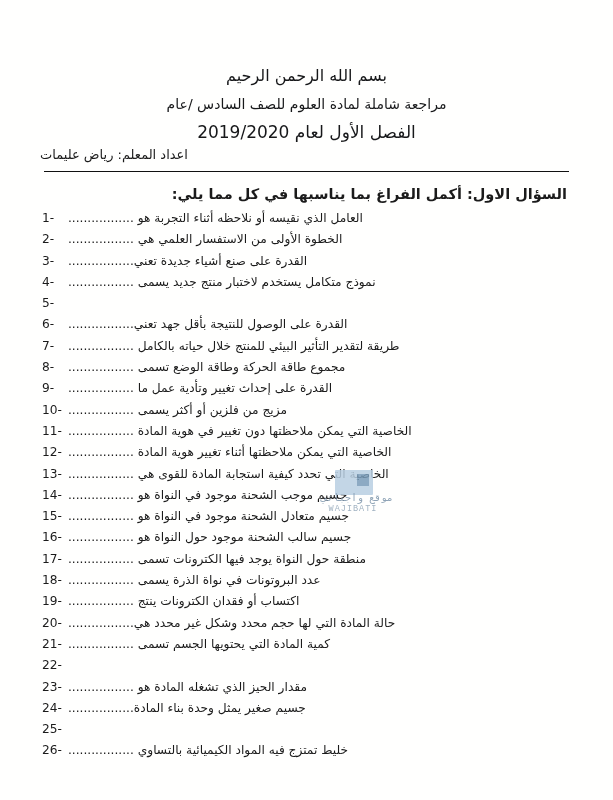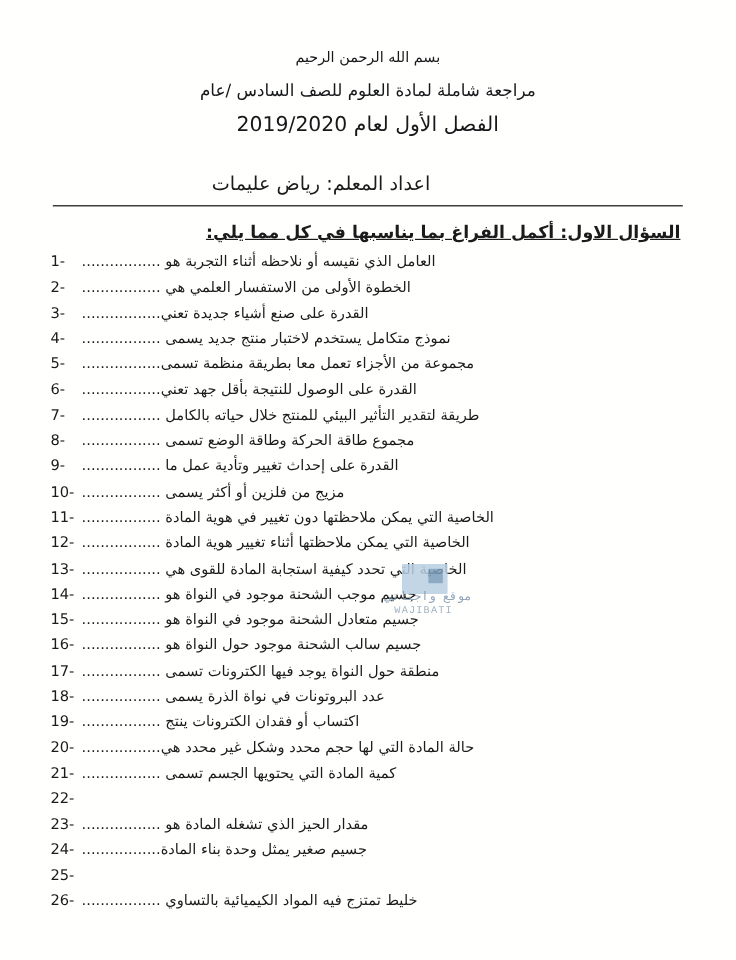--- a/index.html
+++ b/index.html
@@ -26,45 +26,45 @@
     text-align: center;
     direction: rtl;
   }
   .header .line {
     font-size: 14px;
     line-height: 28px;
     color: #17181a;
     letter-spacing: 0px;
   }
   .header .line.basmala {
-    font-size: 12px;
+    font-size: 16px;
     letter-spacing: 0.3px;
+    margin-top: 28px;
   }
   .header .line.year {
     font-size: 17px;
   }
   .prep {
     direction: rtl;
-    text-align: center;
-    font-size: 16px;
-    margin-top: 25px;
+    text-align: left;
+    font-size: 13px;
+    margin-top: 1px;
     padding-right: 78px;
   }
   .rule {
     margin: 9px 4px 0 4px;
     border-top: 1.6px solid #111;
   }
   .q-title {
     direction: rtl;
     text-align: right;
     font-size: 14.5px;
     font-weight: bold;
     margin: 14px 6px 6px 6px;
     letter-spacing: 0px;
-    text-decoration: underline;
   }
   .items {
     direction: rtl;
     margin: 0;
     padding: 0;
     list-style: none;
   }
   .item {
     display: flex;
     flex-direction: row;
@@ -167,21 +167,20 @@
     </li>
     <li class="item">
       <span class="txt">القدرة على صنع أشياء جديدة تعني.................</span>
       <span class="num">3-</span>
     </li>
     <li class="item">
       <span class="txt">نموذج متكامل يستخدم لاختبار منتج جديد يسمى .................</span>
       <span class="num">4-</span>
     </li>
     <li class="item">
-      <span class="txt">مجموعة من الأجزاء تعمل معا بطريقة منظمة تسمى.................</span>
       <span class="num">5-</span>
     </li>
     <li class="item">
       <span class="txt">القدرة على الوصول للنتيجة بأقل جهد تعني.................</span>
       <span class="num">6-</span>
     </li>
     <li class="item">
       <span class="txt">طريقة لتقدير التأثير البيئي للمنتج خلال حياته بالكامل .................</span>
       <span class="num">7-</span>
     </li>

